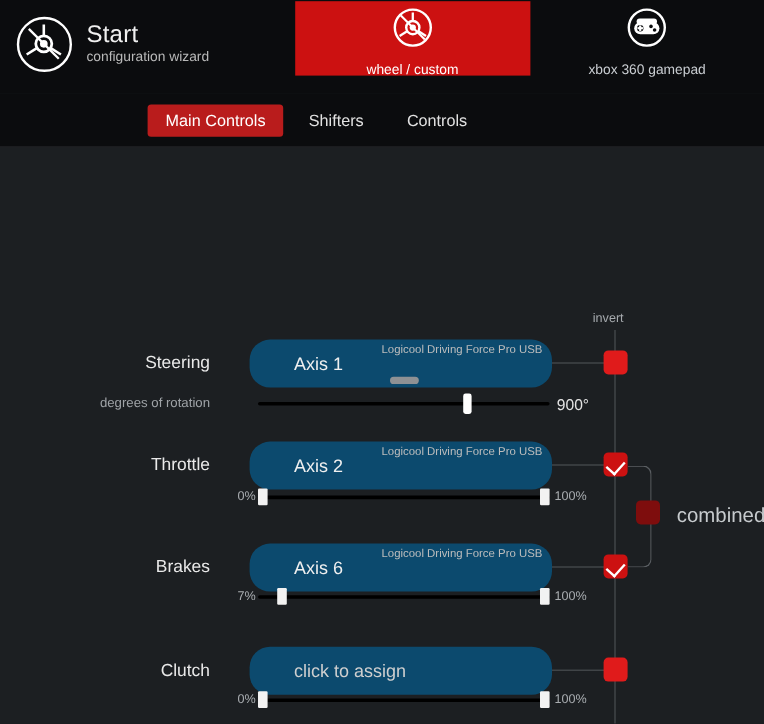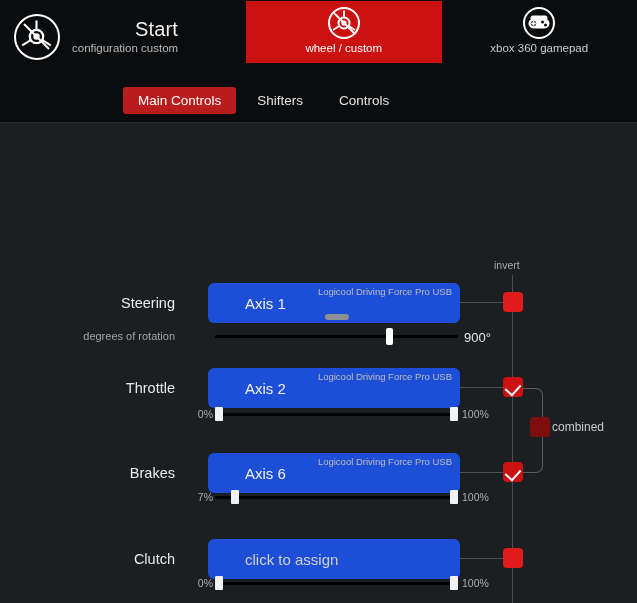--- a/index.html
+++ b/index.html
@@ -29,21 +29,20 @@
   .brand-icon {
     width: 46px; height: 46px;
     border: 2.5px solid #fff;
     border-radius: 50%;
     position: relative;
     flex: none;
   }
   .brand-text .t1 {
     font-size: 20px; color: #f0f0f0; line-height: 20px;
     letter-spacing: .2px;
-    text-align: right;
   }
   .brand-text .t2 {
     font-size: 11.5px; color: #b9b9b9; line-height: 15px; margin-top: 2px;
   }
 
   .input-method {
     position: absolute;
     left: 246px; top: 0;
     width: 391px; height: 78px;
   }
@@ -64,21 +63,21 @@
     display: flex; flex-direction: column;
     align-items: center; justify-content: flex-start;
     padding-top: 4px;
     cursor: pointer;
   }
   .im-item.active { background: #cc1111; }
   .im-icon { width: 36px; height: 36px; flex: none; }
   .im-name {
     font-size: 11.5px;
     color: #c9cdd1;
-    margin-top: 1px;
+    margin-top: 12px;
     white-space: nowrap;
   }
   .im-item.active .im-name { color: #fff; }
 
   
   .tabbar {
     height: 45px;
     background: #0b0c0e;
     display: flex;
     align-items: center;
@@ -132,22 +131,22 @@
     right: 0; width: 200px;
     text-align: right;
     font-size: 11px;
     color: #9fa3a7;
     white-space: nowrap;
   }
 
   .axisbox {
     position: absolute;
     left: 208px; width: 252px; height: 40px;
-    background: #1d4ed8;
-    border-radius: 6px;
+    background: #0c4a6e;
+    border-radius: 17px;
   }
   .axisbox .device {
     position: absolute;
     right: 8px; top: 3px;
     font-size: 9.5px;
     color: #bdbdbd;
     white-space: nowrap;
   }
   .axisbox .assign {
     position: absolute;
@@ -197,22 +196,22 @@
   .combined-chk {
     position: absolute;
     left: 530px; top: 294px;
     width: 20px; height: 20px;
     border-radius: 4px;
     background: #7e0d0d;
     cursor: pointer;
   }
   .combined-lbl {
     position: absolute;
-    left: 552px; top: 297px;
-    font-size: 12px;
+    left: 564px; top: 297px;
+    font-size: 17px;
     color: #c6cacd;
   }
 
   
   .slider { position: absolute; left: 215px; width: 243px; height: 14px; }
   .strack {
     position: absolute;
     left: 0; right: 0; top: 6px;
     height: 3px;
     background: #000;
@@ -258,21 +257,21 @@
         <circle cx="23" cy="23" r="7.5" fill="none" stroke="#fff" stroke-width="2.6"></circle>
         <circle cx="23" cy="23" r="3.6" fill="#fff"></circle>
         <line x1="23" y1="15.5" x2="23" y2="5" stroke="#fff" stroke-width="2.4"></line>
         <line x1="16.5" y1="27" x2="7" y2="33" stroke="#fff" stroke-width="2.4"></line>
         <line x1="29.5" y1="27" x2="39" y2="33" stroke="#fff" stroke-width="2.4"></line>
         <line x1="9" y1="9" x2="37" y2="37" stroke="#fff" stroke-width="2.2"></line>
       </svg>
     </div>
     <div class="brand-text">
       <div class="t1">Start</div>
-      <div class="t2">configuration custom</div>
+      <div class="t2">configuration wizard</div>
     </div>
   </div>
 
   <div class="input-method">
     <div class="im-row">
 
       <div class="im-item active">
         <span class="im-icon">
           <svg viewBox="0 0 36 36" width="36" height="36">
             <circle cx="18" cy="18" r="15" fill="none" stroke="#fff" stroke-width="2"></circle>

